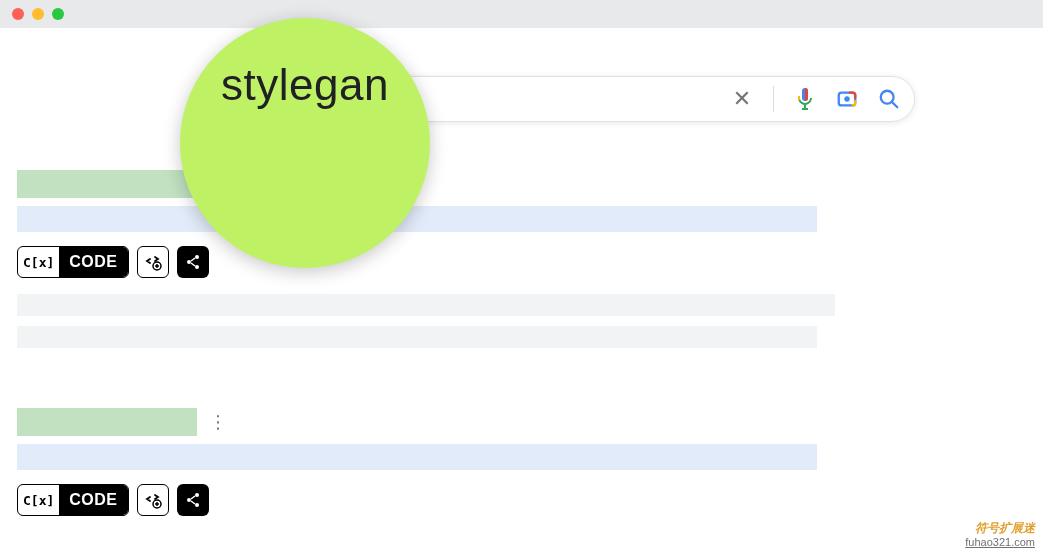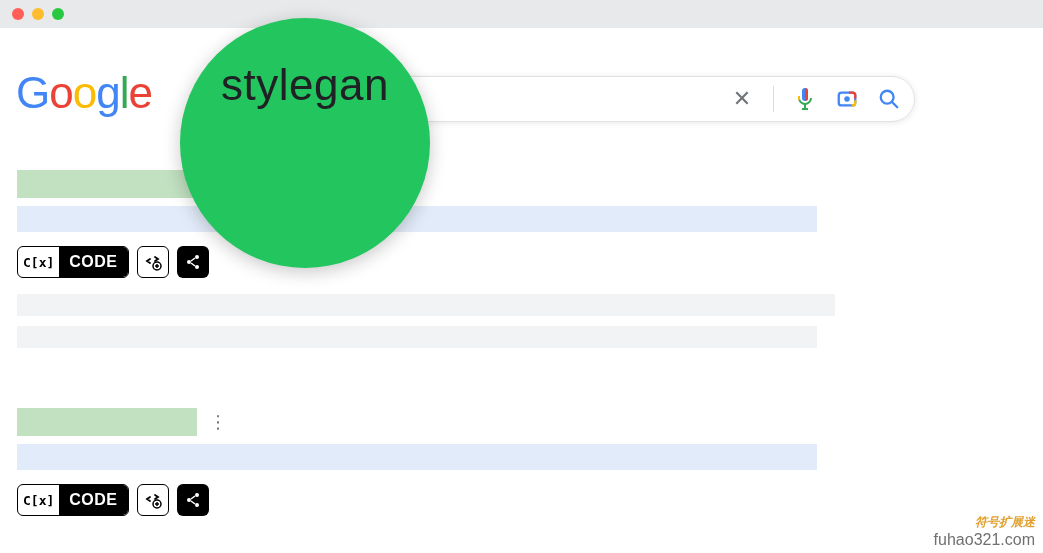--- a/index.html
+++ b/index.html
@@ -9,54 +9,51 @@
   .tl-red { background: #ff5f57; }
   .tl-yellow { background: #febc2e; }
   .tl-green { background: #28c840; }
   .header { position: relative; height: 100px; }
   .logo { position: absolute; left: 16px; top: 40px; font-size: 44px; font-weight: 500; font-family: "Product Sans", Arial, sans-serif; letter-spacing: -1px; }
   .logo span:nth-child(1){color:#4285f4;} .logo span:nth-child(2){color:#ea4335;} .logo span:nth-child(3){color:#fbbc05;} .logo span:nth-child(4){color:#4285f4;} .logo span:nth-child(5){color:#34a853;} .logo span:nth-child(6){color:#ea4335;}
   .searchbox { position: absolute; left: 195px; top: 48px; width: 720px; height: 46px; border: 1px solid #dfe1e5; border-radius: 24px; display: flex; align-items: center; justify-content: flex-end; padding-right: 14px; gap: 20px; box-shadow: 0 1px 6px rgba(32,33,36,.1); }
   .sb-sep { width: 1px; height: 26px; background: #dadce0; }
   .sb-icon { width: 22px; height: 22px; display: flex; align-items: center; justify-content: center; }
   .x-mark { font-size: 22px; color: #70757a; line-height: 1; }
-  .magnifier { position: absolute; left: 180px; top: -10px; width: 250px; height: 250px; border-radius: 50%; background: #22c55e; box-shadow: 0 4px 18px rgba(0,0,0,.22); display: flex; align-items: flex-start; justify-content: center; padding-top: 42px; z-index: 5; }
+  .magnifier { position: absolute; left: 180px; top: -10px; width: 250px; height: 250px; border-radius: 50%; background: #bef264; box-shadow: 0 4px 18px rgba(0,0,0,.22); display: flex; align-items: flex-start; justify-content: center; padding-top: 42px; z-index: 5; }
   .mag-text { font-size: 44px; color: #202124; letter-spacing: 0.5px; }
   .results { position: absolute; left: 17px; top: 170px; width: 830px; }
   .result { margin-bottom: 60px; }
   .source-row { display: flex; align-items: center; margin-bottom: 8px; }
   .source-badge { width: 180px; height: 28px; background: #c1e1c1; }
   .dots { margin-left: 12px; color: #70757a; font-size: 18px; letter-spacing: -2px; }
   .title-bar { width: 800px; height: 26px; background: #e2ebf9; margin-bottom: 14px; }
   .btn-row { display: flex; align-items: flex-start; gap: 8px; margin-bottom: 16px; }
   .btn-code { display: flex; align-items: center; height: 32px; border: 1.5px solid #000; border-radius: 6px; overflow: hidden; background: #fff; }
   .btn-code .cx { padding: 0 5px; font-family: monospace; font-size: 13px; font-weight: 700; color: #000; }
   .btn-code .lbl { background: #000; color: #fff; height: 100%; display: flex; align-items: center; padding: 0 10px; font-size: 16px; font-weight: 600; letter-spacing: 0.5px; }
   .btn-add { width: 32px; height: 32px; border: 1.5px solid #000; border-radius: 6px; display: flex; align-items: center; justify-content: center; position: relative; background: #fff; }
   .btn-share { width: 32px; height: 32px; border-radius: 6px; background: #000; display: flex; align-items: center; justify-content: center; }
   .snip-line { height: 22px; background: #f1f3f4; margin-bottom: 10px; }
   .snip-line.w1 { width: 818px; }
   .snip-line.w2 { width: 800px; }
   .watermark { position: absolute; right: 8px; bottom: 4px; font-size: 12px; line-height: 1.2; text-align: right; }
   .wm1 { color: #e0a030; font-weight: 700; font-style: italic; margin-left: 48px; }
-  .wm2 { color: #707070; font-size: 16px; }
+  .wm2 { color: #707070; font-size: 11px; text-decoration: underline; }
 </style>
 </head>
 <body>
 
 <div class="titlebar">
   <div class="tl-btn tl-red"></div>
   <div class="tl-btn tl-yellow"></div>
   <div class="tl-btn tl-green"></div>
 </div>
 
 <div class="header">
-  <div class="logo">
-    <span>G</span><span>o</span><span>o</span><span>g</span><span>l</span><span>e</span>
-  </div>
   <div class="searchbox">
     <div class="sb-icon">
         <span class="x-mark">✕</span>
       </div>
     <div class="sb-sep"></div>
     <div class="sb-icon">
       <svg width="18" height="22" viewBox="0 0 18 22">
           <path d="M9 0a3 3 0 00-3 3v7a3 3 0 006 0V3a3 3 0 00-3-3z" fill="#4285f4"></path>
           <path d="M9 0a3 3 0 013 3v7a3 3 0 01-3 3V0z" fill="#ea4335"></path>
           <path d="M14 10a5 5 0 01-10 0H2a7 7 0 006 6.9V20H6v2h6v-2h-2v-3.1A7 7 0 0016 10h-2z" fill="#34a853"></path>

